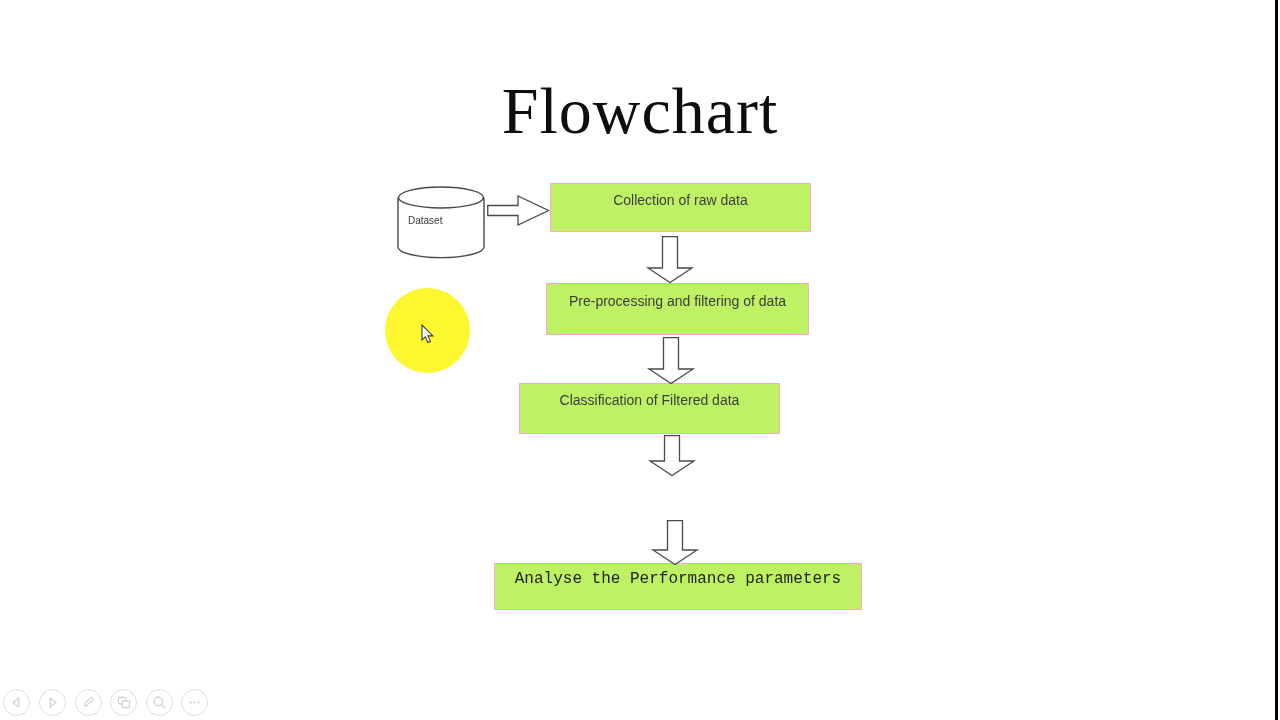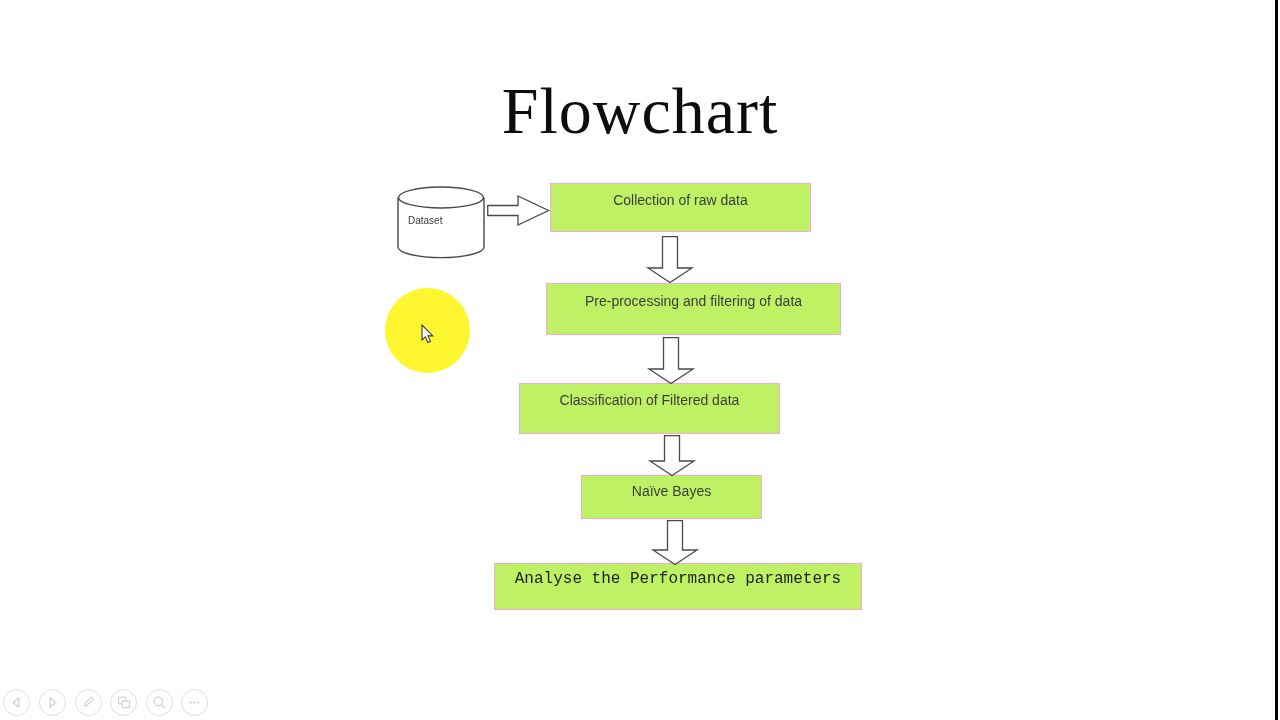--- a/index.html
+++ b/index.html
@@ -5,21 +5,21 @@
   html,body{margin:0;padding:0;background:#fff;}
   .stage{position:relative;width:1280px;height:720px;background:#ffffff;overflow:hidden;
          font-family:"Liberation Sans",sans-serif;}
   .edge-bar-right{position:absolute;top:0;left:1275px;width:3px;height:720px;background:#000;}
   .title{position:absolute;top:73px;left:0;width:1280px;text-align:center;
          font-family:"Liberation Serif",serif;font-size:66px;font-weight:400;color:#0d0d0d;
          letter-spacing:1px;}
   .flow-box{position:absolute;background:#bef264;border:1px solid #f9a8d4;
             text-align:center;color:#3d3d3d;font-size:14px;box-sizing:border-box;}
   .b1{left:550px;top:183px;width:261px;height:49px;padding-top:8px;}
-  .b2{left:546px;top:283px;width:295px;height:52px;padding-top:9px;}
+  .b2{left:546px;top:283px;width:263px;height:52px;padding-top:9px;}
   .b3{left:519px;top:383px;width:261px;height:51px;padding-top:8px;}
   .b4{left:581px;top:475px;width:181px;height:44px;padding-top:7px;}
   .b5{left:494px;top:563px;width:368px;height:47px;padding-top:6px;
       font-family:Liberation Mono, monospace;font-size:16px;color:#222;}
   .cyl{position:absolute;left:397px;top:186px;}
   .cyl-label{position:absolute;left:408px;top:215px;font-size:10px;color:#3a3a3a;}
   .arrow{position:absolute;}
   .highlight{position:absolute;left:385px;top:288px;width:85px;height:85px;border-radius:50%;
      background:radial-gradient(circle, #fef62f 0%, #fef62f 70%, rgba(254,246,47,0.55) 86%, rgba(254,246,47,0) 100%);}
   .cursor{position:absolute;left:421px;top:324px;}
@@ -42,21 +42,20 @@
   </svg>
   <div class="cyl-label">Dataset</div>
 
   <svg class="arrow" style="left:487px;top:194px;" width="63" height="33" viewBox="0 0 63 33">
     <polygon points="0.75,11.5 31,11.5 31,2 61.5,16.5 31,31 31,21.5 0.75,21.5" fill="#ffffff" stroke="#4a4a4a" stroke-width="1.3"></polygon>
   </svg>
 
   <div class="flow-box b1">Collection of raw data</div>
   <div class="flow-box b2">Pre-processing and filtering of data</div>
   <div class="flow-box b3">Classification of Filtered data</div>
-  <div class="flow-box b4">Naïve Bayes</div>
   <div class="flow-box b5">Analyse the Performance parameters</div>
 
   <svg class="arrow" style="left:645px;top:236px;" width="50" height="47" viewBox="0 0 50 47">
     <polygon points="17.5,0.5 17.5,32 3,32 25,46.5 47,32 32.5,32 32.5,0.5" fill="#ffffff" stroke="#4a4a4a" stroke-width="1.3"></polygon>
   </svg>
   <svg class="arrow" style="left:646px;top:337px;" width="50" height="47" viewBox="0 0 50 47">
     <polygon points="17.5,0.5 17.5,32 3,32 25,46.5 47,32 32.5,32 32.5,0.5" fill="#ffffff" stroke="#4a4a4a" stroke-width="1.3"></polygon>
   </svg>
   <svg class="arrow" style="left:647px;top:435px;" width="50" height="41" viewBox="0 0 50 41">
     <polygon points="17.5,0.5 17.5,26 3,26 25,40.5 47,26 32.5,26 32.5,0.5" fill="#ffffff" stroke="#4a4a4a" stroke-width="1.3"></polygon>

